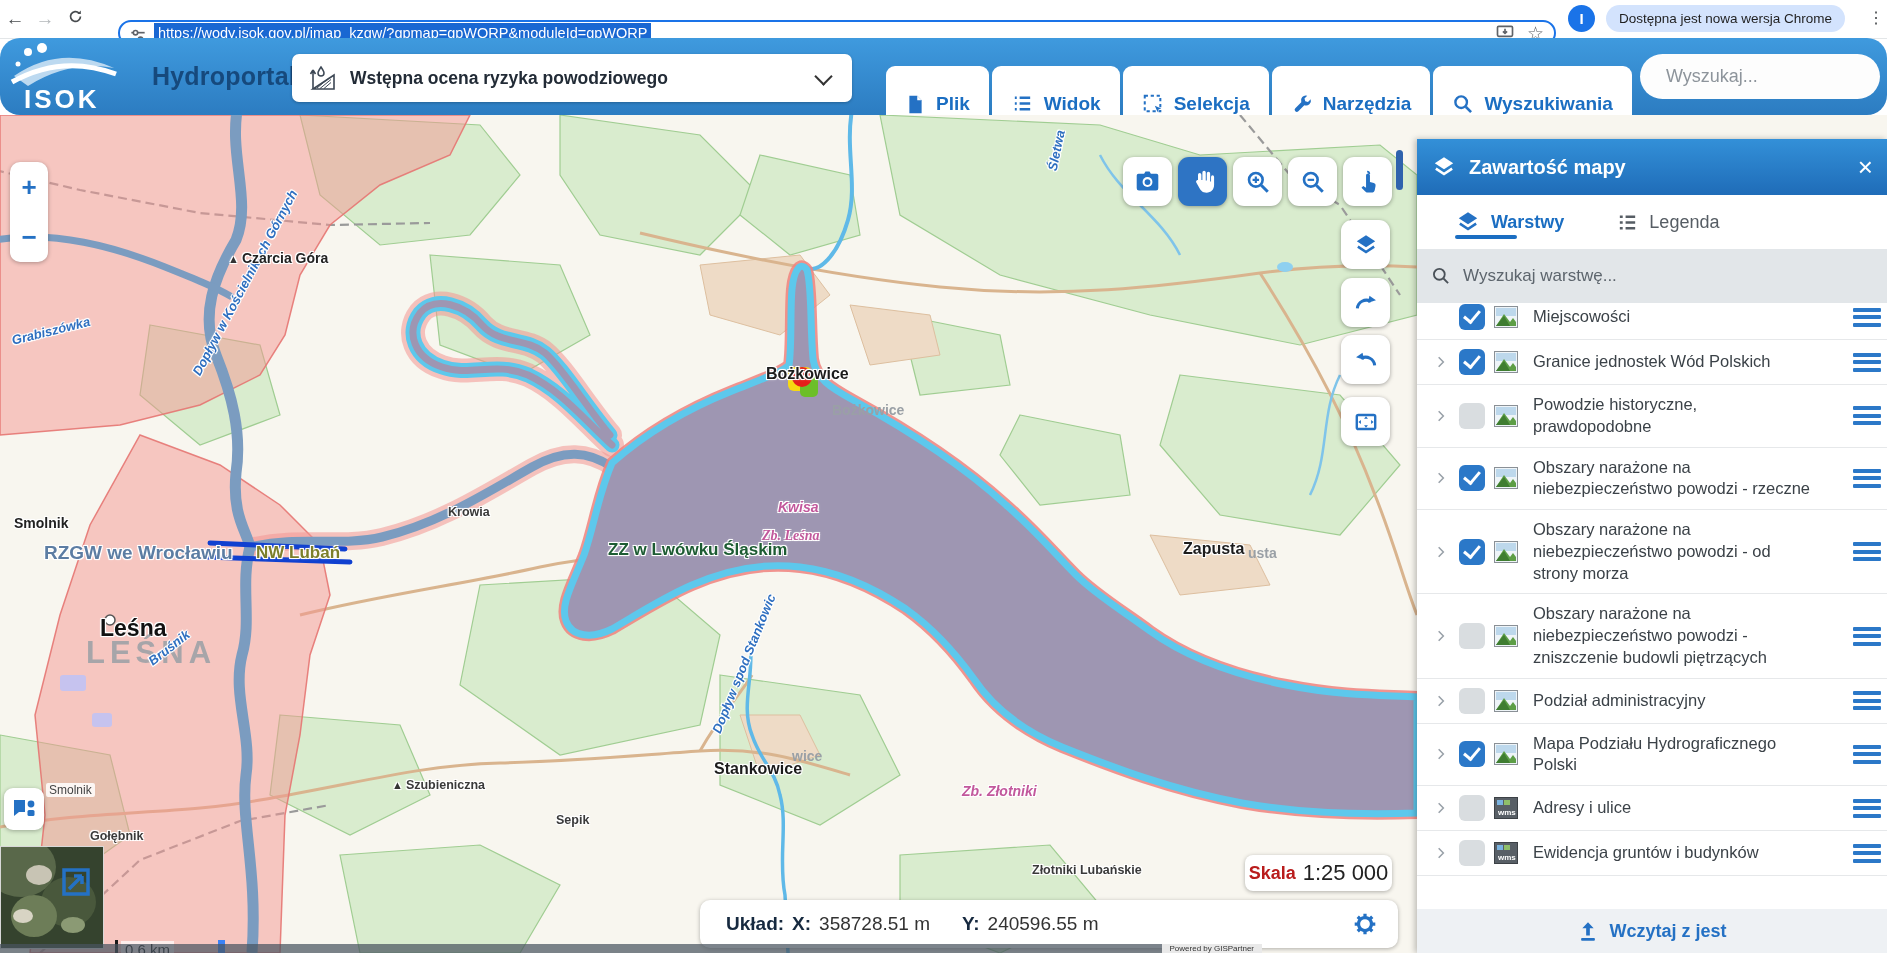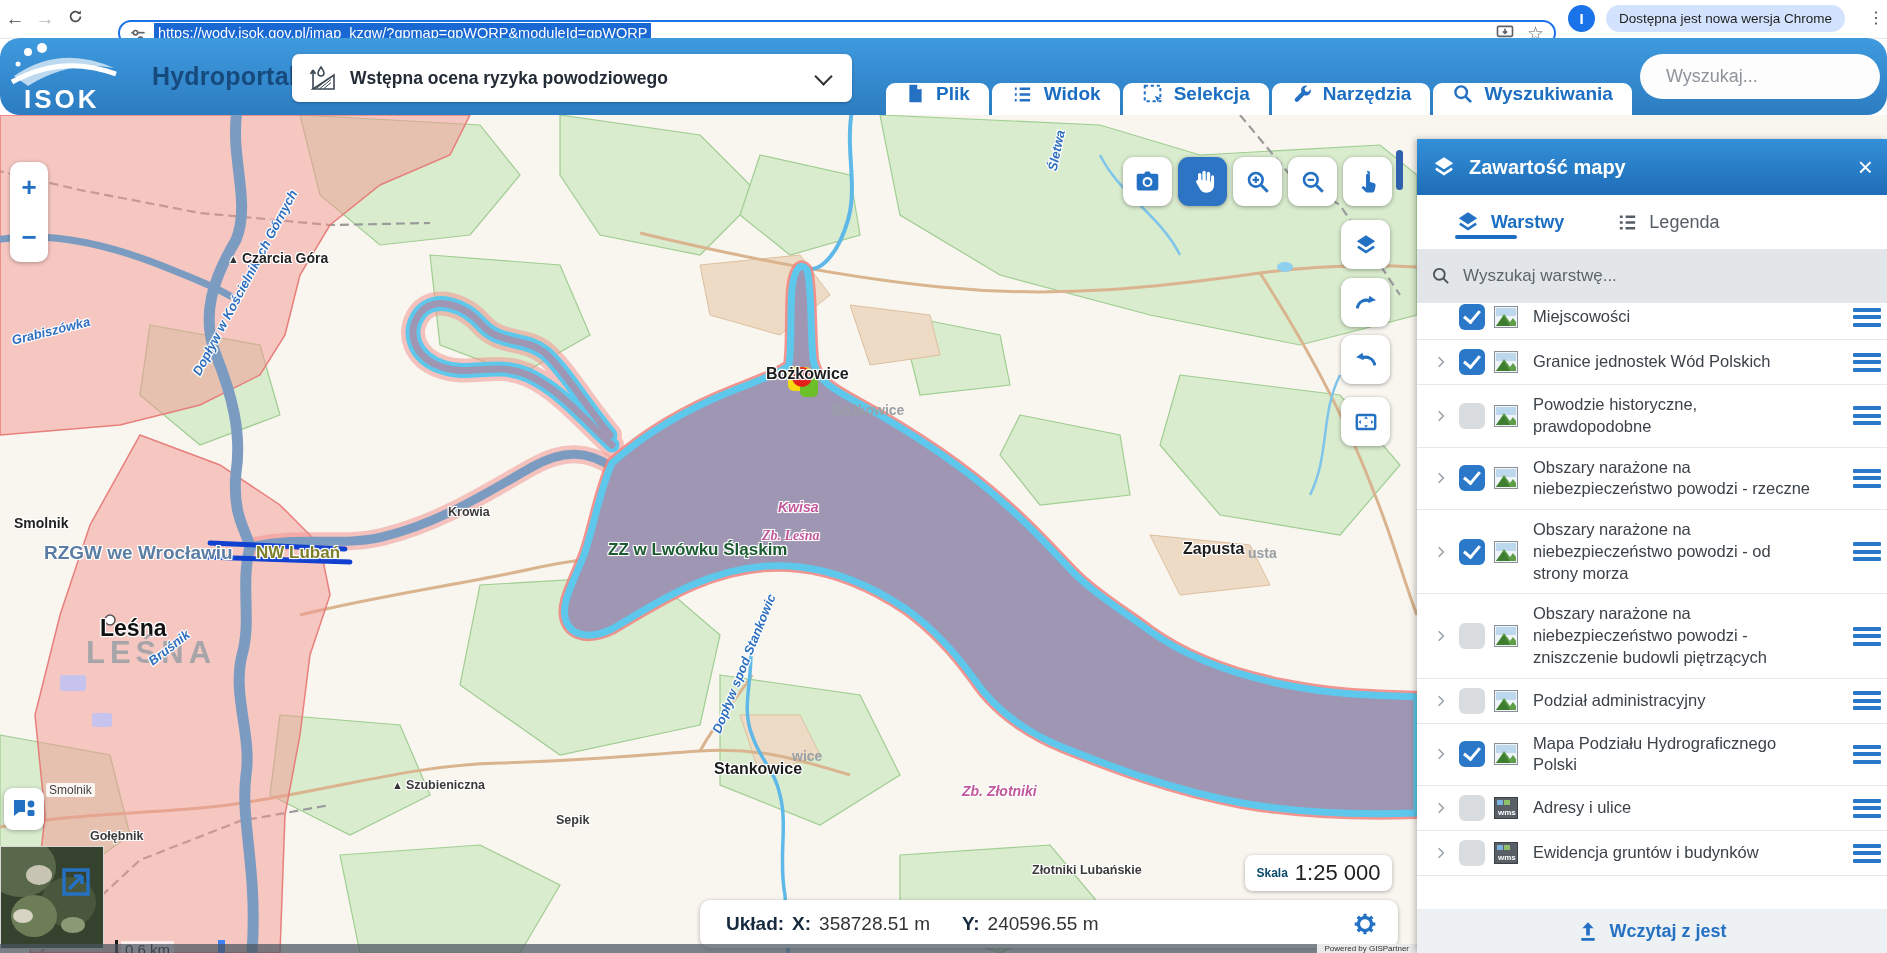--- a/index.html
+++ b/index.html
@@ -19,21 +19,21 @@
   .tune-ic{position:absolute;left:8px;top:4px;}
 
   
   .appbar{position:absolute;left:0;top:38px;width:1887px;height:77px;background:linear-gradient(180deg,#3f9ade 0%,#2c7cc1 100%);border-radius:20px;}
   .logo{position:absolute;left:10px;top:4px;width:108px;height:72px;}
   .brand{position:absolute;left:152px;top:24px;color:#16497c;font-size:25px;font-weight:bold;letter-spacing:.2px;}
   .mapsel{position:absolute;left:292px;top:16px;width:560px;height:48px;background:#fff;border-radius:7px;box-shadow:0 1px 3px rgba(0,0,0,.25);display:flex;align-items:center;cursor:pointer;}
   .mapsel .txt{font-size:17.5px;font-weight:bold;color:#222b36;margin-left:12px;}
   .mapsel .chev{position:absolute;right:22px;top:16px;width:11px;height:11px;border-right:2.5px solid #333;border-bottom:2.5px solid #333;transform:rotate(45deg);}
   .menu-bar{position:absolute;left:886px;bottom:0;display:flex;gap:3px;}
-  .menu-btn{background:#fff;border-radius:9px 9px 0 0;height:32px;display:flex;align-items:flex-start;padding:0 19px;cursor:pointer;}
+  .menu-btn{background:#fff;border-radius:9px 9px 0 0;height:49px;display:flex;align-items:flex-end;padding:0 19px;cursor:pointer;}
   .menu-btn .menu-label{font-size:19px;font-weight:bold;color:#1b6ec2;margin-left:10px;}
   .hsearch{position:absolute;left:1640px;top:16px;width:240px;height:45px;border-radius:23px;border:none;background:#fdfdfd;font-size:18px;color:#333;padding:0 0 0 26px;outline:none;box-sizing:border-box;font-family:"Liberation Sans",sans-serif;}
   .hsearch::placeholder{color:#8d949b;}
 
   
   .map{position:absolute;left:0;top:115px;width:1887px;height:838px;background:#f8f6ef;overflow:hidden;}
   .map svg.basemap{position:absolute;left:0;top:0;}
   .map-label{position:absolute;white-space:nowrap;text-shadow:-1px -1px 0 #fff,1px -1px 0 #fff,-1px 1px 0 #fff,1px 1px 0 #fff,0 0 3px #fff;}
   .lt-town{font-size:16px;font-weight:bold;color:#1c1c1c;}
   .lt-town-big{font-size:23px;font-weight:bold;color:#111;}
@@ -49,33 +49,33 @@
   .lt-owner2{font-size:17px;font-weight:bold;color:#1d5c33;}
   .hillmark{color:#333;font-size:11px;margin-right:3px;}
 
   .zoomctl{position:absolute;left:10px;top:47px;width:38px;height:100px;background:#fff;border-radius:10px;box-shadow:0 1px 4px rgba(0,0,0,.3);display:flex;flex-direction:column;align-items:center;justify-content:space-around;}
   .zoomctl span{color:#2471c4;font-size:26px;font-weight:bold;cursor:pointer;line-height:1;}
   .tool-btn{position:absolute;width:49px;height:49px;background:#fff;border-radius:11px;box-shadow:0 1px 4px rgba(0,0,0,.35);display:flex;align-items:center;justify-content:center;cursor:pointer;}
   .tool-btn.active{background:#2e74c4;}
   .vscroll{position:absolute;left:1396px;top:35px;width:7px;height:40px;border-radius:4px;background:#2f62ad;}
 
   .skala{position:absolute;left:1245px;top:740px;width:147px;height:36px;background:#fff;border-radius:8px;box-shadow:0 1px 4px rgba(0,0,0,.3);display:flex;align-items:center;justify-content:center;gap:7px;}
-  .skala .k{font-size:12px;font-weight:bold;color:#0c4a6e;}
+  .skala .k{font-size:18px;font-weight:bold;color:#b91c1c;}
   .skala .v{font-size:22px;color:#222;}
   .coords{position:absolute;left:700px;top:785px;width:698px;height:48px;background:#fff;border-radius:10px;box-shadow:0 1px 4px rgba(0,0,0,.3);display:flex;align-items:center;padding:0 14px 0 26px;box-sizing:border-box;gap:8px;}
   .coords .k{font-size:19px;font-weight:bold;color:#16293f;}
   .coords .v{font-size:19px;color:#333;margin-right:24px;}
   .coords .gear{margin-left:auto;width:38px;height:38px;border-radius:8px;display:flex;align-items:center;justify-content:center;cursor:pointer;}
   .minimap{position:absolute;left:0;top:731px;width:102px;height:101px;background:#35432e;overflow:hidden;border:1px solid #d8d8d8;}
   .mm-blob{position:absolute;border-radius:50%;}
   .mm-expand{position:absolute;left:62px;top:-10px;cursor:pointer;}
   .scalebar{position:absolute;left:115px;top:805px;width:110px;height:24px;border-left:3px solid #1a1a1a;border-right:7px solid #3b82f6;border-bottom:3px solid #1a1a1a;box-sizing:border-box;margin-top:20px;}
   .scalebar span{font-size:15px;color:#111;background:rgba(255,255,255,.7);padding:0 4px;position:absolute;left:3px;top:1px;}
   .basemap-btn{position:absolute;left:4px;top:673px;width:40px;height:42px;background:#fff;border-radius:9px;box-shadow:0 1px 4px rgba(0,0,0,.3);display:flex;align-items:center;justify-content:center;cursor:pointer;}
-  .strip{position:absolute;left:0;top:829px;width:1417px;height:9px;background:rgba(73,84,95,.72);overflow:hidden;white-space:nowrap;}
+  .strip{position:absolute;left:0;top:829px;width:1219px;height:9px;background:rgba(73,84,95,.72);overflow:hidden;white-space:nowrap;padding-left:43px;}
   .strip .t{font-size:8px;line-height:9px;color:#eef2f5;padding-left:4px;display:inline-block;}
   .strip .pw{position:absolute;right:0;top:0;height:9px;background:#e9e9e9;color:#333;font-size:8px;line-height:9px;padding:0 8px;}
 
   
   .panel{position:absolute;left:1417px;top:139px;width:470px;height:814px;background:#fff;box-shadow:-2px 0 6px rgba(0,0,0,.25);}
   .panel-head{position:absolute;left:0;top:0;width:100%;height:56px;background:linear-gradient(180deg,#3390d8,#1f6cb8);display:flex;align-items:center;box-sizing:border-box;padding:0 14px;}
   .panel-head .ttl{color:#fff;font-size:20px;font-weight:bold;margin-left:12px;}
   .panel-close{margin-left:auto;color:#fff;font-size:26px;line-height:1;cursor:pointer;}
   .tabs{position:absolute;left:0;top:56px;width:100%;height:54px;display:flex;align-items:center;padding-left:38px;box-sizing:border-box;gap:52px;background:#fff;}
   .tab{display:flex;align-items:center;gap:10px;cursor:pointer;}

